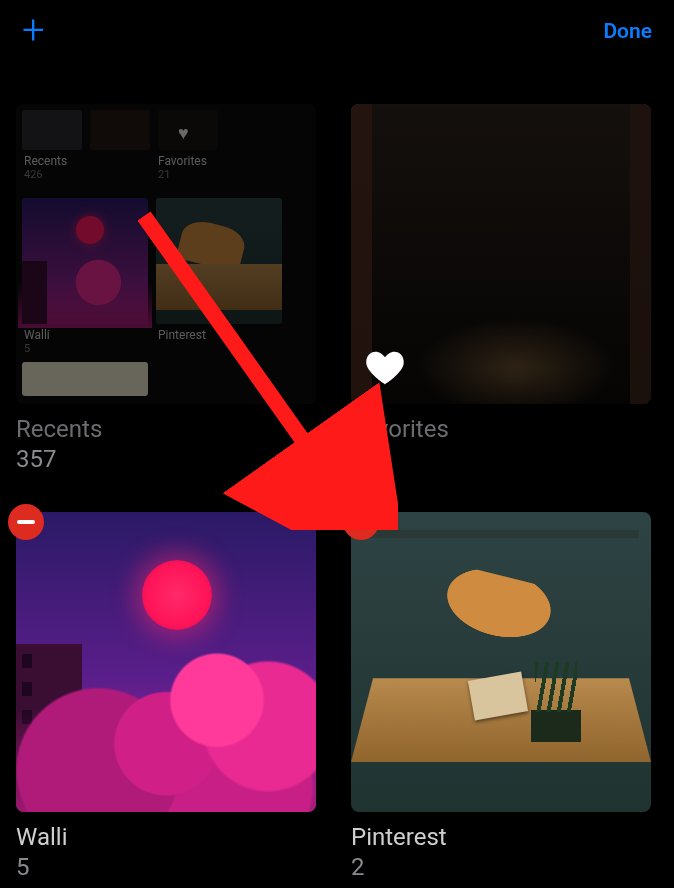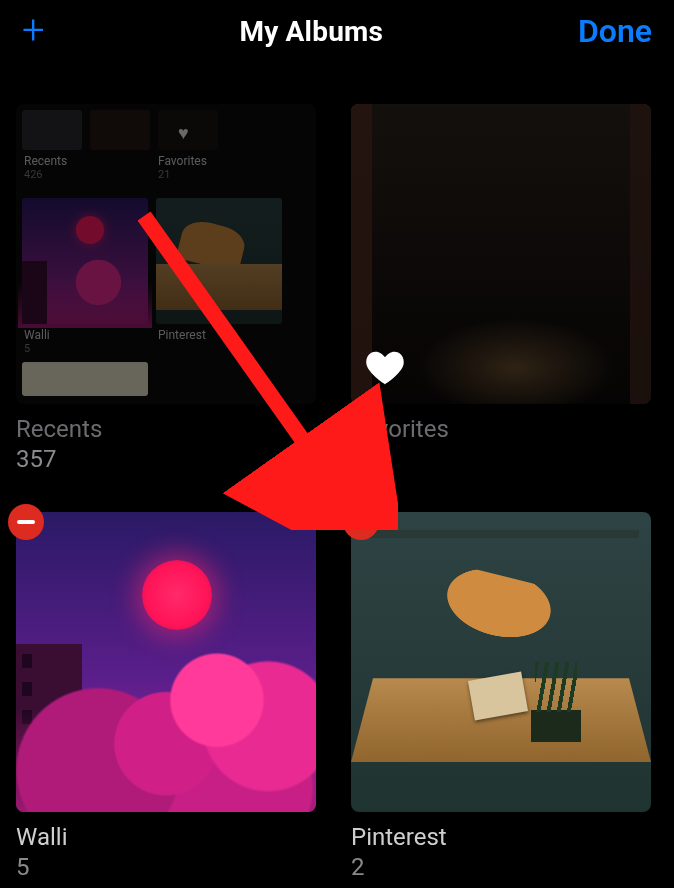--- a/index.html
+++ b/index.html
@@ -26,21 +26,21 @@
     line-height: 32px;
     cursor: pointer;
   }
   .header .title {
     font-size: 28px;
     font-weight: 700;
     letter-spacing: 0.2px;
   }
   .header .done {
     color: #0a7dff;
-    font-size: 32px;
+    font-size: 21px;
     font-weight: 600;
     cursor: pointer;
   }
   .grid {
     display: grid;
     grid-template-columns: 1fr 1fr;
     gap: 38px 28px;
     padding: 36px 16px 16px 16px;
   }
   .album {
@@ -206,21 +206,20 @@
     left: 138px;
     z-index: 10;
     pointer-events:none;
   }
 </style>
 </head>
 <body>
 
 <div class="header">
   <div class="add">+</div>
-  <div class="title">My Albums</div>
   <div class="done">Done</div>
 </div>
 
 <div class="grid">
 
   <div class="album dimmed">
     <div class="thumb t-recents">
       <div class="mini row1a"></div>
       <div class="mini row1b"></div>
       <div class="mini row1c"></div>

